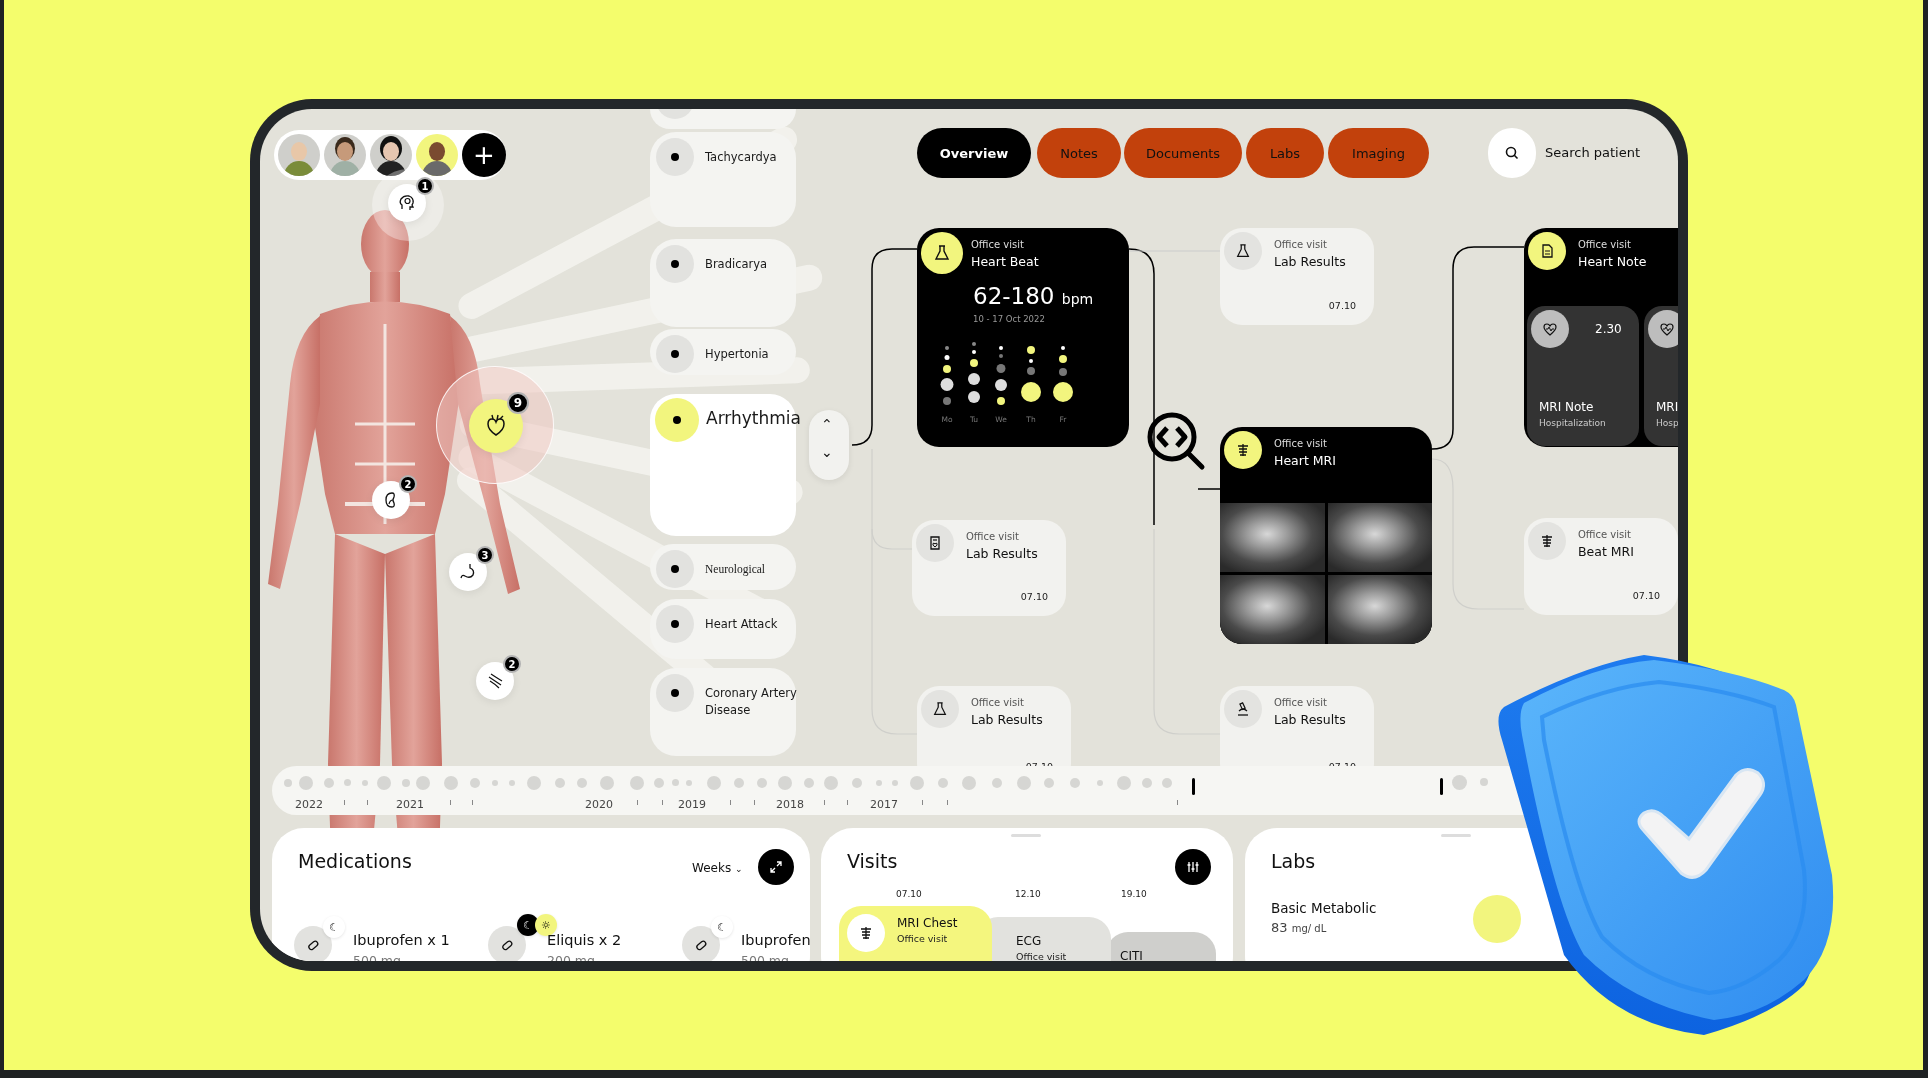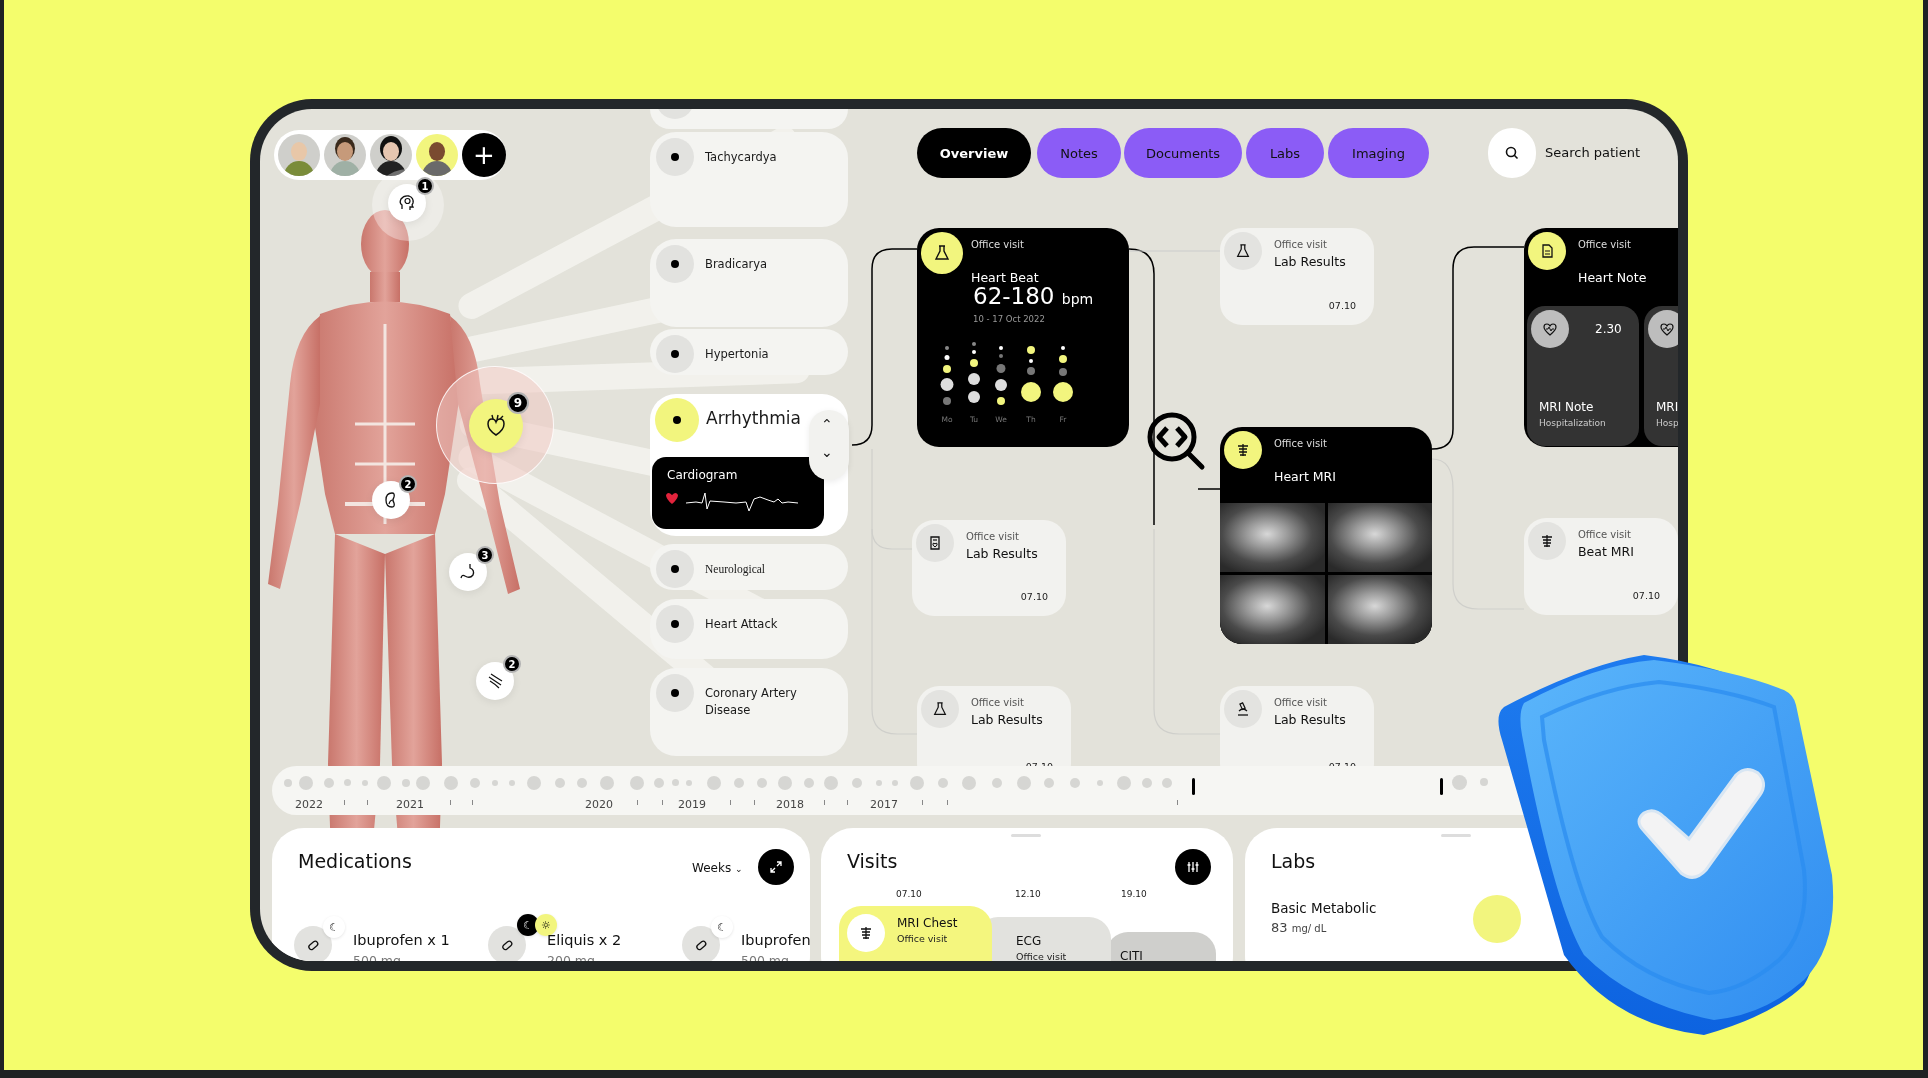--- a/index.html
+++ b/index.html
@@ -36,48 +36,48 @@
   .add-btn { width: 44px; height: 44px; border-radius: 50%; background: #000; color: #fff; font-size: 26px; display: flex; align-items: center; justify-content: center; line-height: 1; }
 
   
   .figure { left: 0; top: 95px; width: 330px; height: 780px; }
   .organ-halo { position: absolute; border-radius: 50%; background: rgba(255,255,255,0.35); }
   .organ-btn { position: absolute; border-radius: 50%; background: #fff; display: flex; align-items: center; justify-content: center; box-shadow: 0 2px 8px rgba(0,0,0,0.08); }
   .organ-btn.hl { background: #f2f57e; }
   .organ-badge { position: absolute; width: 18px; height: 18px; border-radius: 50%; background: #000; color: #fff; font-size: 10px; font-weight: bold; display: flex; align-items: center; justify-content: center; border: 2px solid rgba(255,255,255,0.7); }
 
   
-  .cond { position: absolute; left: 390px; width: 198px; background: #f4f4f1; border-radius: 26px; }
+  .cond { position: absolute; left: 390px; width: 146px; background: #f4f4f1; border-radius: 26px; }
   .cond .dotc { position: absolute; left: 6px; top: 6px; width: 38px; height: 38px; border-radius: 50%; background: #e2e2df; }
   .cond .dotc::after { content: ""; position: absolute; left: 15px; top: 15px; width: 8px; height: 8px; border-radius: 50%; background: #000; }
   .cond .lbl { position: absolute; left: 55px; top: 17px; font-size: 11.5px; color: #1a1a1a; line-height: 17px; }
   .cond.active { background: #fff; }
   .cond.active .dotc { background: #f2f57e; width: 44px; height: 44px; left: 5px; top: 4px; }
   .cond.active .dotc::after { left: 18px; top: 18px; }
   .cond.active .lbl { font-size: 17px; top: 16px; left: 56px; }
   .cardiogram { position: absolute; left: 392px; top: 348px; width: 172px; height: 72px; background: #000; border-radius: 14px; }
   .cardiogram .t { position: absolute; left: 15px; top: 11px; color: #fff; font-size: 12px; }
   .arrows { position: absolute; left: 549px; top: 301px; width: 40px; height: 70px; background: #f2f2ef; border-radius: 20px; box-shadow: 0 2px 6px rgba(0,0,0,0.08); }
   .arrows span { position: absolute; left: 12px; font-size: 14px; color: #111; }
 
   
-  .tab { position: absolute; top: 19px; height: 50px; border-radius: 25px; background: #8b5cf6; font-size: 13px; color: #111; display: flex; align-items: center; justify-content: center; }
+  .tab { position: absolute; top: 19px; height: 50px; border-radius: 25px; background: #c2410c; font-size: 13px; color: #111; display: flex; align-items: center; justify-content: center; }
   .tab.active { background: #000; color: #fff; font-weight: bold; }
   .search-btn { position: absolute; left: 1228px; top: 19px; width: 48px; height: 50px; border-radius: 24px; background: #fff; display: flex; align-items: center; justify-content: center; }
   .search-txt { position: absolute; left: 1285px; top: 36px; font-size: 13px; color: #111; }
 
   
   .vcard { position: absolute; border-radius: 22px; background: #f2f2ef; }
   .vcard.dark { background: #000; }
   .vcard .ic { position: absolute; left: 4px; top: 4px; width: 38px; height: 38px; border-radius: 50%; background: #e3e3e0; display: flex; align-items: center; justify-content: center; }
   .vcard.dark .ic { background: #f2f57e; }
   .vcard .sub { position: absolute; left: 54px; top: 11px; font-size: 10px; color: #555; }
   .vcard .ttl { position: absolute; left: 54px; top: 26px; font-size: 12.5px; color: #111; font-weight: 500; }
   .vcard.dark .sub { color: #ddd; }
-  .vcard.dark .ttl { color: #fff; margin-top: 16px; }
+  .vcard.dark .ttl { color: #fff; }
   .vcard .date { position: absolute; right: 18px; bottom: 14px; font-size: 9.5px; color: #222; }
 
   .hb-value { position: absolute; left: 56px; top: 55px; color: #fff; font-size: 23px; }
   .hb-value small { font-size: 14px; }
   .hb-range { position: absolute; left: 56px; top: 86px; color: #999; font-size: 8.5px; }
   .hb-col { position: absolute; top: 118px; width: 30px; height: 90px; }
   .hb-col .pt { position: absolute; border-radius: 50%; left: 50%; transform: translateX(-50%); }
   .hb-day { position: absolute; top: 187px; width: 30px; text-align: center; font-size: 7.5px; color: #777; }
 
   .mri-grid { position: absolute; left: 0; top: 76px; width: 212px; height: 141px; display: grid; grid-template-columns: 1fr 1fr; gap: 3px; background: #000; }
@@ -227,27 +227,20 @@
         <div class="dotc"></div>
         <div class="lbl">Bradicarya</div>
       </div>
       <div class="cond" style="top:220px; height:46px;">
         <div class="dotc"></div>
         <div class="lbl">Hypertonia</div>
       </div>
       <div class="cond active" style="top:285px; height:142px;">
         <div class="dotc"></div>
         <div class="lbl">Arrhythmia</div>
-      </div>
-      <div class="cardiogram">
-        <div class="t">Cardiogram</div>
-        <svg class="abs" style="left:12px; top:30px;" width="150" height="32" viewBox="0 0 150 32">
-          <path d="M8 8 Q4 4 2 8 Q2 12 8 17 Q14 12 14 8 Q12 4 8 8 Z" fill="#e2233c"></path>
-          <path d="M22 16 L32 15 L38 16 L41 6 L43 22 L46 14 L60 15 L72 16 L82 15 L85 24 L90 12 L96 10 L104 13 L110 15 L114 12 L118 16 L124 15 L134 16" fill="none" stroke="#fff" stroke-width="1"></path>
-        </svg>
       </div>
       <div class="arrows">
         <span style="top:6px;">⌃</span>
         <span style="top:34px;">⌄</span>
       </div>
       <div class="cond" style="top:435px; height:46px;font-family:Liberation Serif, serif;">
         <div class="dotc"></div>
         <div class="lbl">Neurological</div>
       </div>
       <div class="cond" style="top:559px; height:88px;">

